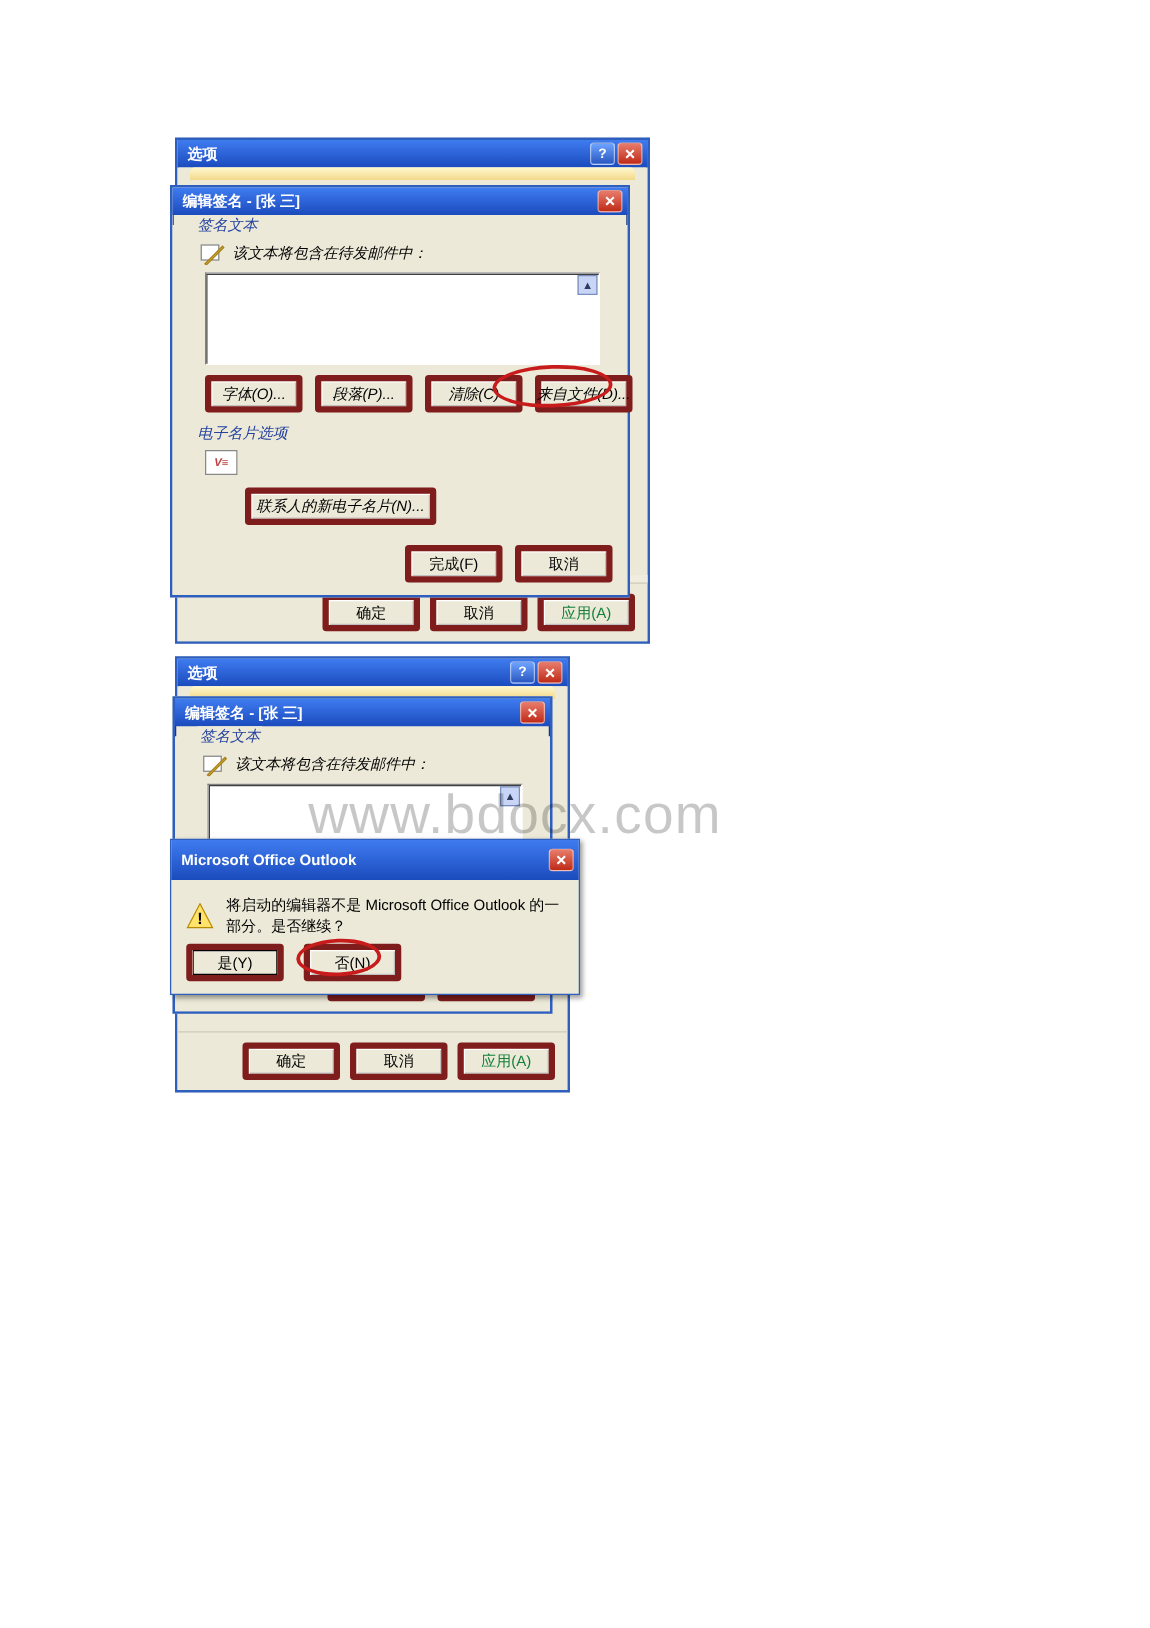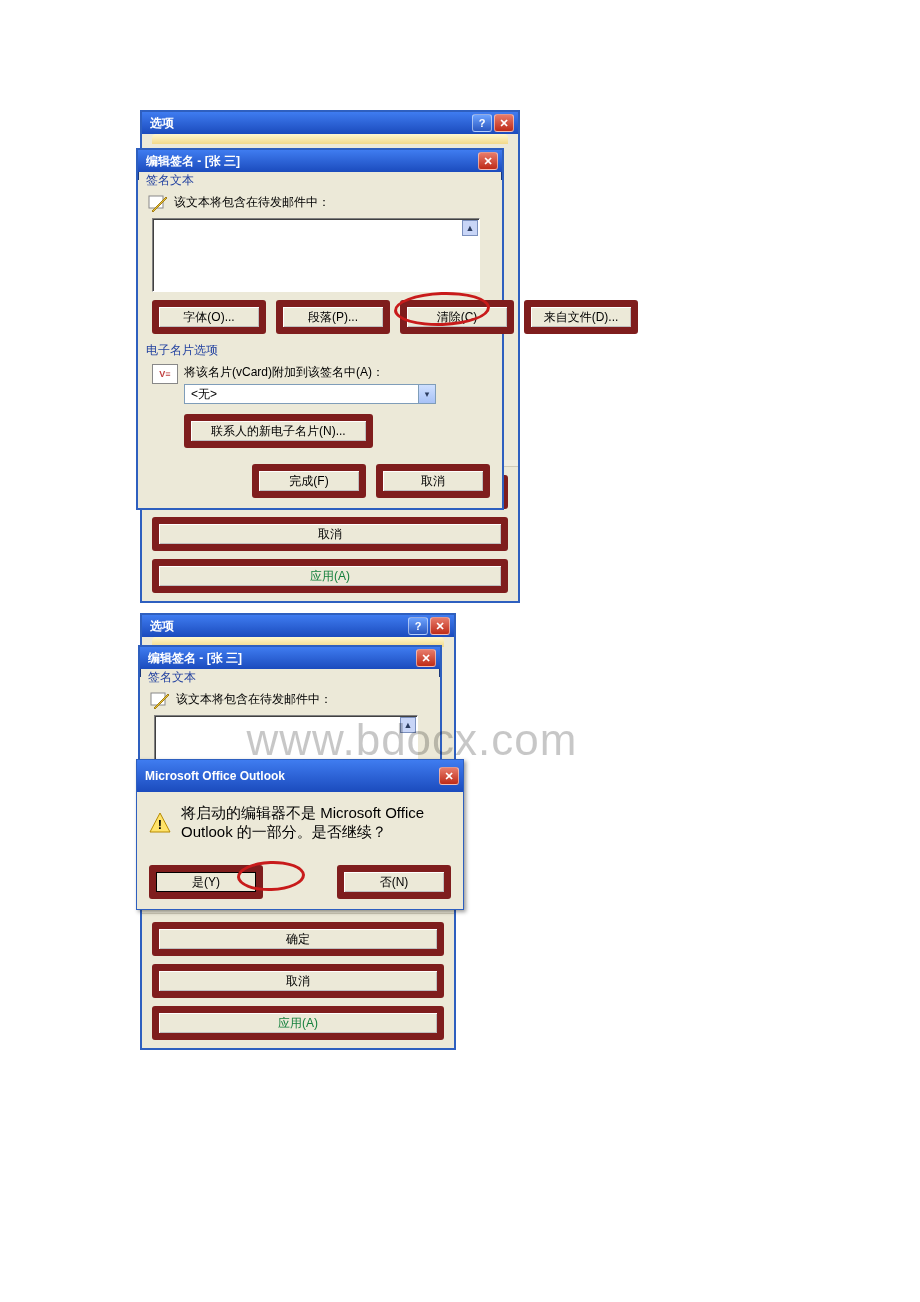--- a/index.html
+++ b/index.html
@@ -41,23 +41,24 @@
     border-radius: 3px;
     display: flex; align-items: center; justify-content: center;
     font-size: 11px; font-weight: bold;
     color: #fff;
   }
   .xp-titlebtn.help { background: linear-gradient(to bottom,#6da3ff,#2a57c0); }
   .xp-titlebtn.close { background: linear-gradient(to bottom,#e77b6a,#bf2b18); }
   .xp-body { background: #ece9d8; position: relative; }
 
   .groupbox {
-    margin: 8px 10px 4px 2px;
+    margin: 8px 10px 4px 14px;
     padding: 14px 0 0 0;
     position: relative;
+    font-style: italic;
   }
   .groupbox > .legend {
     position: absolute;
     top: -8px; left: 4px;
     color: #2342a0;
     font-size: 12px;
     background: #ece9d8;
     padding: 0 2px;
   }
 
@@ -97,24 +98,24 @@
   .button-row {
     display: flex; gap: 10px;
     padding: 2px 12px 8px 12px;
     align-items: center;
   }
   .button-row.right { justify-content: flex-end; }
 
   .xp-button {
     min-width: 60px;
     height: 20px;
-    padding: 0 20px;
+    padding: 0 4px;
     font-size: 12px;
     background: #ece9d8;
-    border: 7px solid #7f1d1d;
+    border: 5px solid #7f1d1d;
     border-radius: 3px;
     box-shadow: 1px 1px 0 #ffffff inset, -1px -1px 0 #c0c0c0 inset;
     display: inline-flex; align-items: center; justify-content: center;
     cursor: default;
     white-space: nowrap;
     color: #000;
   }
   .xp-button.disabled { color: #15803d; }
 
   .dropdown {
@@ -136,21 +137,21 @@
     width: 24px; height: 18px;
     border: 1px solid #888;
     background: #ffffff;
     display:flex;align-items:center;justify-content:center;
     font-size: 9px; color:#c04040; font-weight:bold;
   }
 
   .bottom-bar {
     border-top: 1px solid #cfcab8;
     padding: 8px 10px;
-    display:flex; justify-content:flex-end; gap:8px;flex-direction:column;
+    display:flex; justify-content:flex-end; gap:8px;
   }
 
   .tab-hint {
     height: 10px;
     background: linear-gradient(to bottom,#fff8cf,#f2d98a);
     margin: 0 10px;
     border-top-left-radius: 4px;
     border-top-right-radius: 4px;
   }
   .status-strip {
@@ -191,21 +192,21 @@
     height: 32px;
     background: linear-gradient(to bottom,#3f7cf0,#1b4bbd);
     color:#fff;font-size:12px;font-weight:bold;
     display:flex;align-items:center;padding:0 4px 0 8px;
   }
   .mb-body { padding: 12px 12px 10px 12px; }
   .mb-row1 { display:flex; align-items:center; gap:10px; font-size:12px; }
   .warn-icon {
     width:22px;height:22px;
   }
-  .mb-buttons { display:flex; justify-content:space-between; gap:16px; margin-top:23px; }
+  .mb-buttons { display:flex; justify-content:flex-start; gap:16px; margin-top:5px; }
   .mb-buttons .xp-button { min-width: 60px; }
   .mb-buttons .xp-button.default { box-shadow: 0 0 0 1px #000 inset, 1px 1px 0 #ffffff inset; }
 
   .explain {
     font-size: 16px;
     line-height: 1.8;
     padding: 30px 10px 40px 10px;
     font-family: "SimSun","宋体",serif;
   }
 
@@ -273,29 +274,20 @@
             <div class="xp-button">来自文件(D)...</div>
 
             <div class="anno-oval" style="width:90px;height:28px; right:2px; top:-6px;"></div>
           </div>
         </div>
 
         <div class="groupbox">
           <div class="legend">电子名片选项</div>
           <div class="msg-row" style="padding-left:12px;">
             <div class="vcard-icon">V≡</div>
-            <div style="flex:1;">
-              <div style="font-size:12px;margin-bottom:3px;">将该名片(vCard)附加到该签名中(A)：</div>
-              <div class="dropdown" style="width:250px;">
-                <span class="dd-text">&lt;无&gt;</span>
-                <span class="dd-btn">
-                    <span class="arrow-glyph">▾</span>
-                  </span>
-              </div>
-            </div>
           </div>
           <div style="padding:4px 12px 10px 44px;">
             <div class="xp-button">联系人的新电子名片(N)...</div>
           </div>
         </div>
 
         <div class="button-row right" style="padding-bottom:10px;">
           <div class="xp-button">完成(F)</div>
           <div class="xp-button">取消</div>
         </div>
@@ -375,21 +367,21 @@
         <div class="xp-titlebtn close">✕</div>
       </div>
       <div class="mb-body">
         <div class="mb-row1">
           <span class="warn-icon">
             <svg width="22" height="22" viewBox="0 0 22 22">
               <polygon points="11,1 21,20 1,20" fill="#ffe36a" stroke="#b78a00" stroke-width="1"></polygon>
               <text x="11" y="17" text-anchor="middle" font-size="13" font-weight="bold" fill="#000">!</text>
             </svg>
           </span>
-          <span style="font-size:15px;">将启动的编辑器不是 Microsoft Office Outlook 的一部分。是否继续？</span>
+          <span style="font-size:12px;">将启动的编辑器不是 Microsoft Office Outlook 的一部分。是否继续？</span>
         </div>
         <div class="mb-buttons" style="position:relative;">
           <div class="xp-button default">是(Y)</div>
           <div class="xp-button">否(N)</div>
           <div class="anno-oval" style="width:62px;height:24px; left:88px; top:-4px;"></div>
         </div>
       </div>
     </div>
   </div>
 

